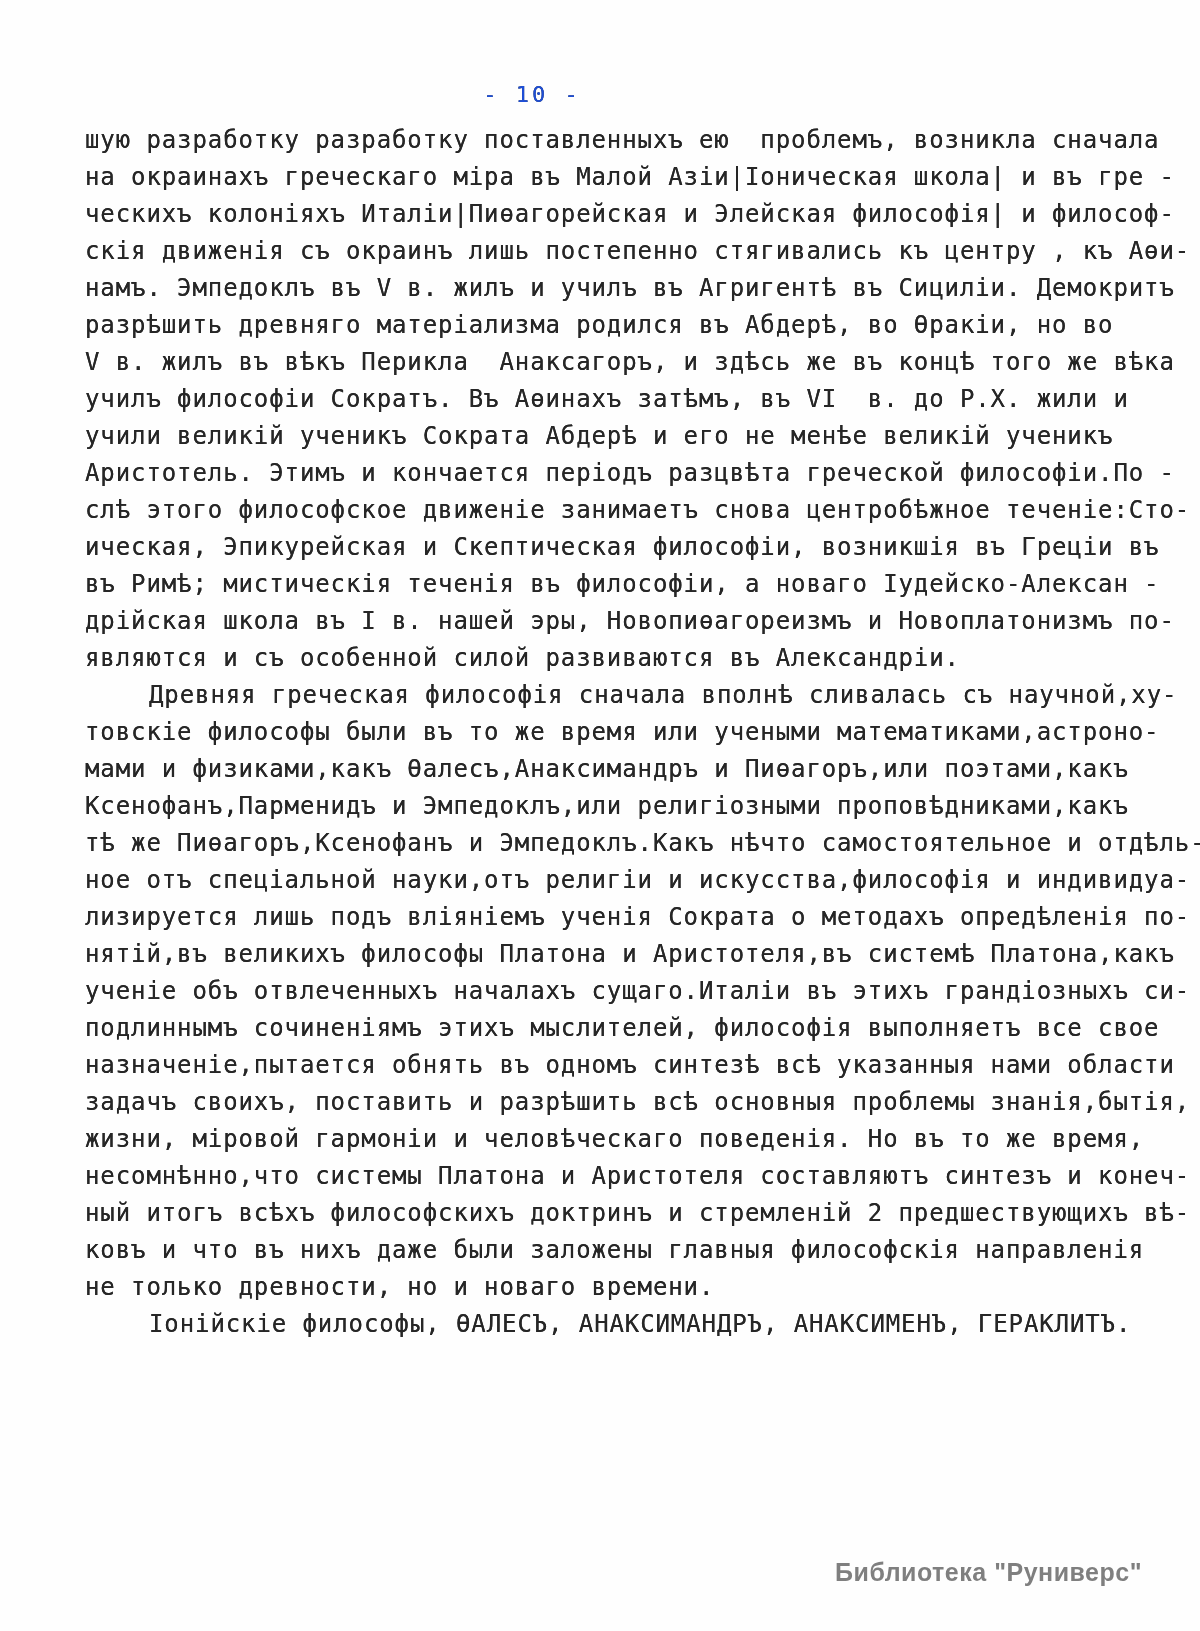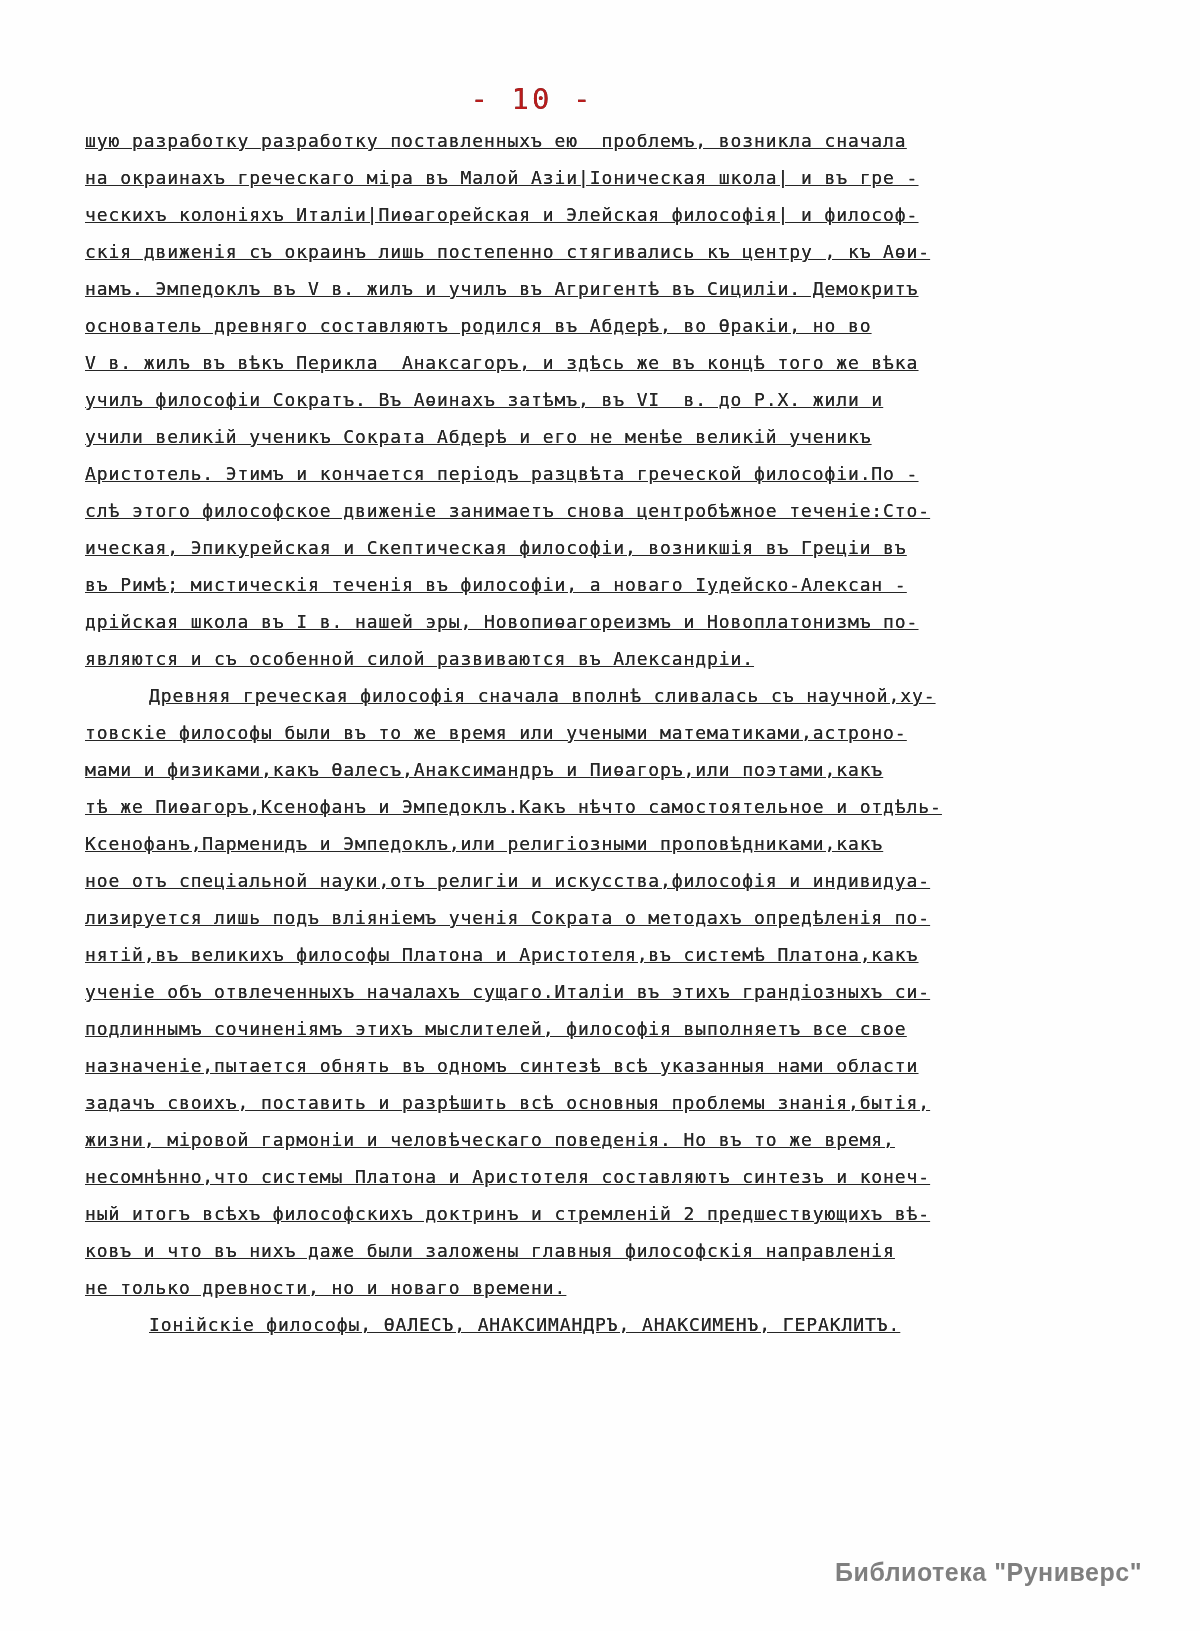--- a/index.html
+++ b/index.html
@@ -15,39 +15,38 @@
     overflow: hidden;
     font-family: "DejaVu Sans Mono", "Liberation Mono", monospace;
     color: #262626;
   }
   .page-number {
     position: absolute;
     top: 82px;
     left: 0;
     width: 1064px;
     text-align: center;
-    font-size: 29px;
+    font-size: 22px;
     letter-spacing: 3px;
-    color: #b91c1c;
+    color: #1d4ed8;
     text-shadow: 0 0 0.6px #333;
   }
   .body-text {
     position: absolute;
     top: 122px;
     left: 85px;
     width: 1078px;
   }
   .line {
     height: 37px;
     line-height: 37px;
-    font-size: 18px;
+    font-size: 24px;
     letter-spacing: 0.9px;
     white-space: pre;
     text-shadow: 0 0 0.6px #3a3a3a;
-    text-decoration: underline;
   }
   .line.indent {
     padding-left: 64px;
   }
   .watermark {
     position: absolute;
     top: 1558px;
     right: 58px;
     font-family: "Liberation Sans", "DejaVu Sans", sans-serif;
     font-weight: bold;
@@ -61,35 +60,35 @@
 
 <div class="page">
   <div class="page-number">- 10 -</div>
 
   <div class="body-text" id="lines-container">
       <div class="line">шую разработку разработку поставленныхъ ею  проблемъ, возникла сначала</div>
       <div class="line">на окраинахъ греческаго мiра въ Малой Азiи|Iоническая школа| и въ гре -</div>
       <div class="line">ческихъ колонiяхъ Италiи|Пиѳагорейская и Элейская философiя| и философ-</div>
       <div class="line">скiя движенiя съ окраинъ лишь постепенно стягивались къ центру , къ Аѳи-</div>
       <div class="line">намъ. Эмпедоклъ въ V в. жилъ и училъ въ Агригентѣ въ Сицилiи. Демокритъ</div>
-      <div class="line">основатель древняго составляютъ родился въ Абдерѣ, во Ѳракiи, но во</div>
+      <div class="line">разрѣшить древняго матерiализма родился въ Абдерѣ, во Ѳракiи, но во</div>
       <div class="line">V в. жилъ въ вѣкъ Перикла  Анаксагоръ, и здѣсь же въ концѣ того же вѣка</div>
       <div class="line">училъ философiи Сократъ. Въ Аѳинахъ затѣмъ, въ VI  в. до Р.Х. жили и</div>
       <div class="line">учили великiй ученикъ Сократа Абдерѣ и его не менѣе великiй ученикъ</div>
       <div class="line">Аристотель. Этимъ и кончается перiодъ разцвѣта греческой философiи.По -</div>
       <div class="line">слѣ этого философское движенiе занимаетъ снова центробѣжное теченiе:Сто-</div>
       <div class="line">ическая, Эпикурейская и Скептическая философiи, возникшiя въ Грецiи въ</div>
       <div class="line">въ Римѣ; мистическiя теченiя въ философiи, а новаго Iудейско-Алексан -</div>
       <div class="line">дрiйская школа въ I в. нашей эры, Новопиѳагореизмъ и Новоплатонизмъ по-</div>
       <div class="line">являются и съ особенной силой развиваются въ Александрiи.</div>
       <div class="line indent">Древняя греческая философiя сначала вполнѣ сливалась съ научной,ху-</div>
       <div class="line">товскiе философы были въ то же время или учеными математиками,астроно-</div>
       <div class="line">мами и физиками,какъ Ѳалесъ,Анаксимандръ и Пиѳагоръ,или поэтами,какъ</div>
+      <div class="line">Ксенофанъ,Парменидъ и Эмпедоклъ,или религiозными проповѣдниками,какъ</div>
       <div class="line">тѣ же Пиѳагоръ,Ксенофанъ и Эмпедоклъ.Какъ нѣчто самостоятельное и отдѣль-</div>
-      <div class="line">Ксенофанъ,Парменидъ и Эмпедоклъ,или религiозными проповѣдниками,какъ</div>
       <div class="line">ное отъ спецiальной науки,отъ религiи и искусства,философiя и индивидуа-</div>
       <div class="line">лизируется лишь подъ влiянiемъ ученiя Сократа о методахъ опредѣленiя по-</div>
       <div class="line">нятiй,въ великихъ философы Платона и Аристотеля,въ системѣ Платона,какъ</div>
       <div class="line">ученiе объ отвлеченныхъ началахъ сущаго.Италiи въ этихъ грандiозныхъ си-</div>
       <div class="line">подлиннымъ сочиненiямъ этихъ мыслителей, философiя выполняетъ все свое</div>
       <div class="line">назначенiе,пытается обнять въ одномъ синтезѣ всѣ указанныя нами области</div>
       <div class="line">задачъ своихъ, поставить и разрѣшить всѣ основныя проблемы знанiя,бытiя,</div>
       <div class="line">жизни, мiровой гармонiи и человѣческаго поведенiя. Но въ то же время,</div>
       <div class="line">несомнѣнно,что системы Платона и Аристотеля составляютъ синтезъ и конеч-</div>
       <div class="line">ный итогъ всѣхъ философскихъ доктринъ и стремленiй 2 предшествующихъ вѣ-</div>

